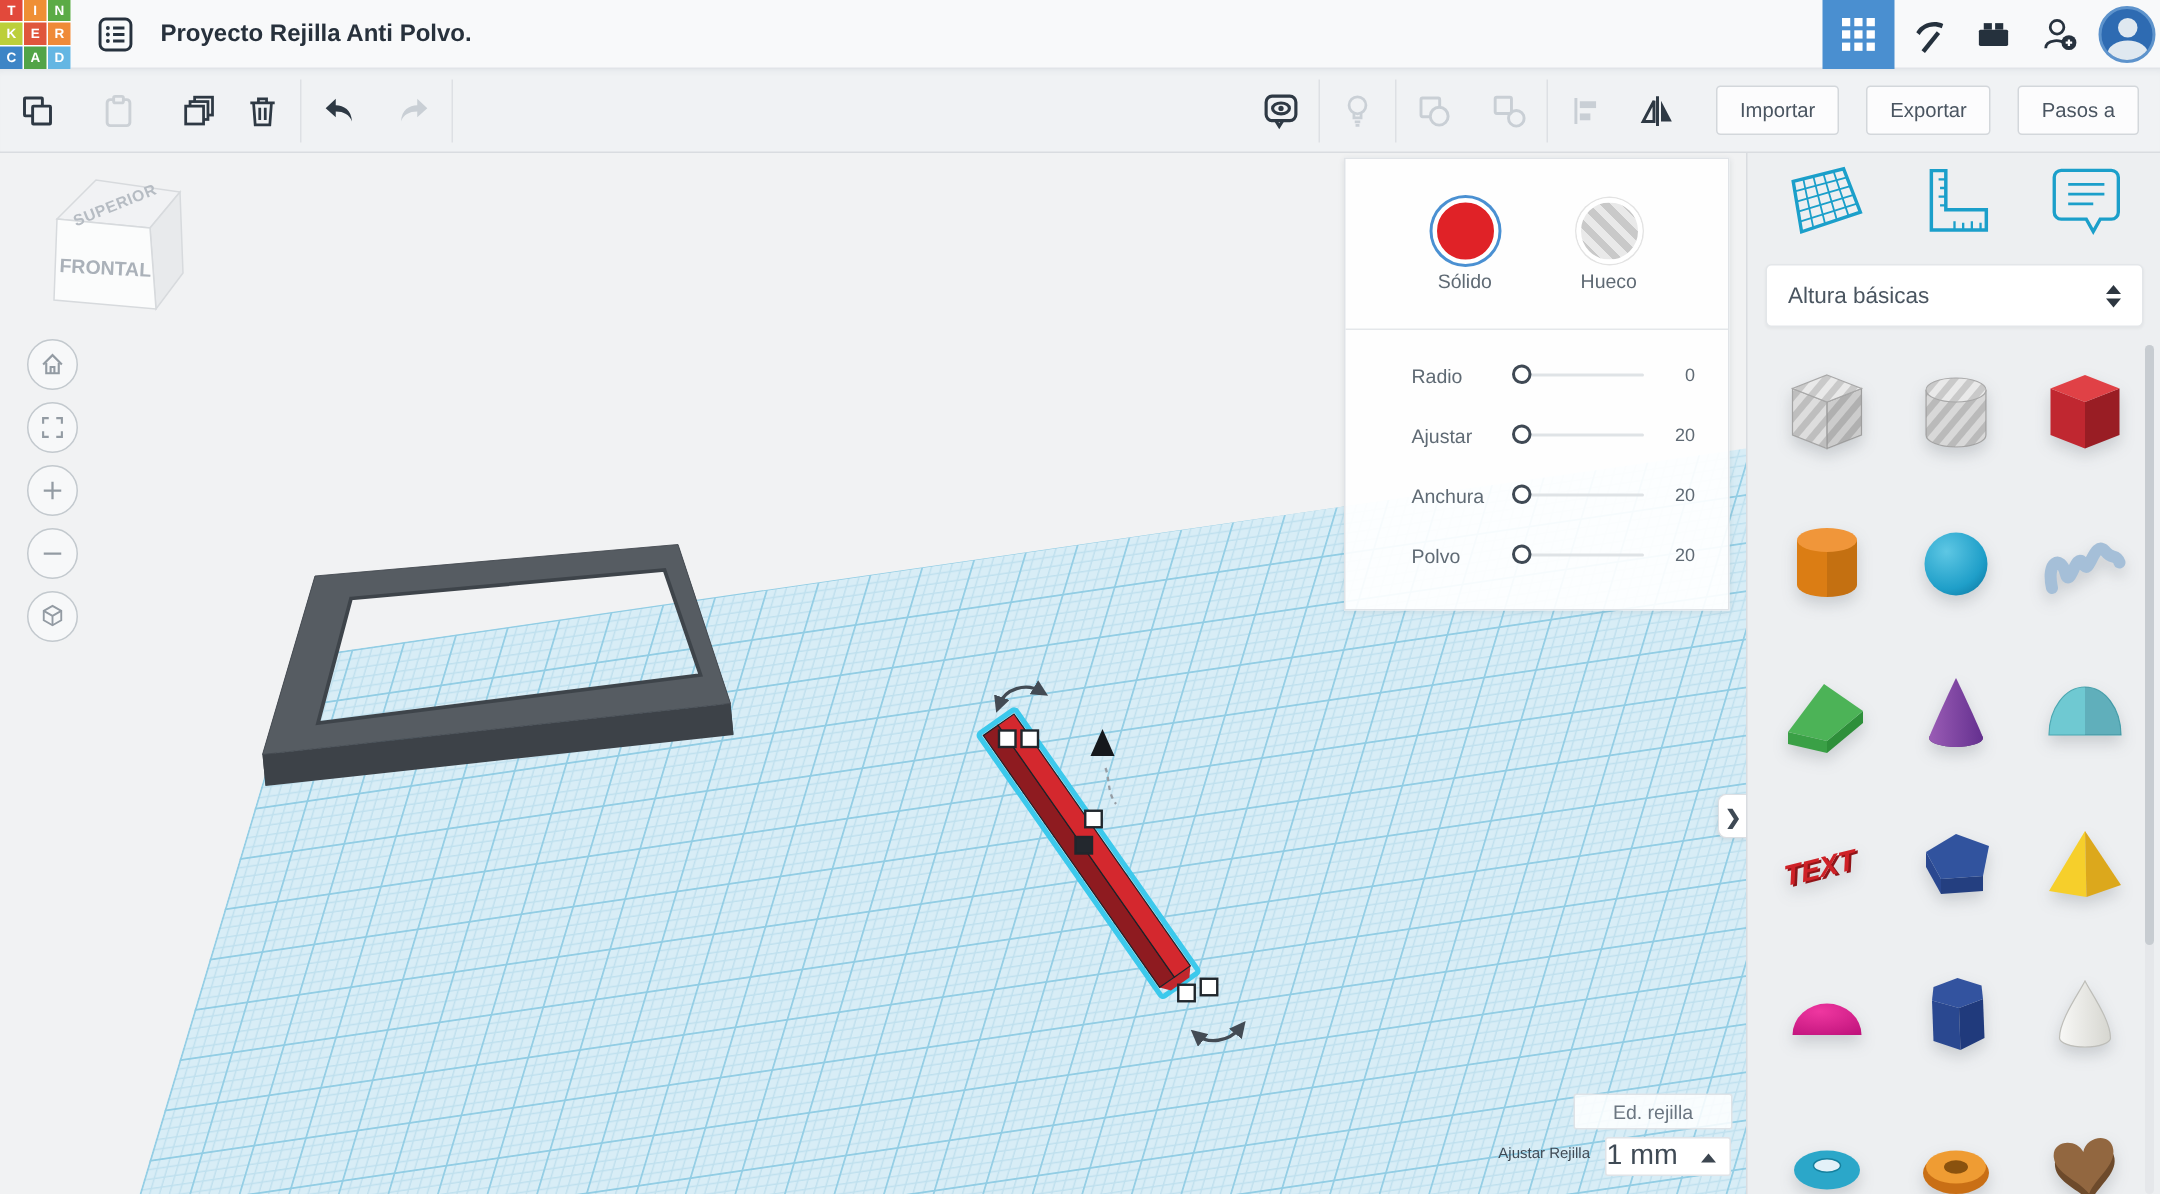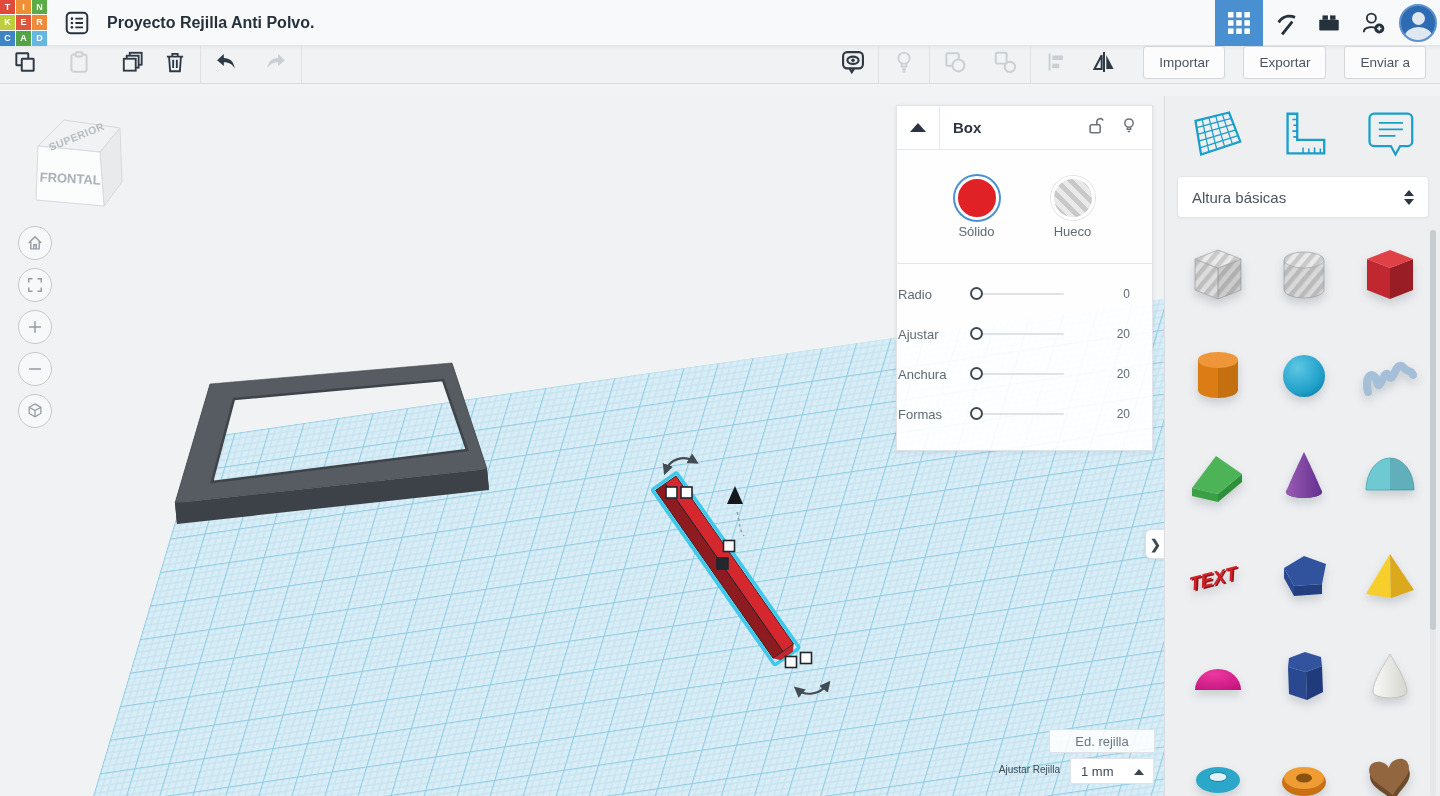--- a/index.html
+++ b/index.html
@@ -20,22 +20,22 @@
   .hdr-btn { width:44px; height:46px; display:flex; align-items:center; justify-content:center; cursor:pointer; }
   .doc-title { margin-left:8px; color:#27313c; font-size:16px; font-weight:bold; }
   .hdr-right { margin-left:auto; display:flex; align-items:center; height:46px; }
   .tile-active { width:48px; height:46px; background:#4a8fd0; display:flex; align-items:center; justify-content:center; }
   .avatar { width:38px; height:38px; border-radius:50%; background:#2e6bb2; margin:0 3px 0 4px;
     position:relative; overflow:hidden; border:2px solid #5d93cc; }
   .avatar .head { position:absolute; left:11px; top:6px; width:13px; height:13px; border-radius:50%; background:#dfe8f0; }
   .avatar .torso { position:absolute; left:4px; top:21px; width:27px; height:18px; border-radius:50%; background:#dfe8f0; }
 
   
-  .toolbar { position:absolute; left:0; top:46px; width:1440px; height:38px;
-    background:#f0f2f4; border-bottom:1px solid #d9dce0; display:flex; align-items:flex-end; z-index:39;
+  .toolbar { position:absolute; left:0; top:46px; width:1440px; height:56px;
+    background:#f0f2f4; border-bottom:1px solid #d9dce0; display:flex; align-items:center; z-index:39;
     box-shadow:inset 0 4px 4px -3px rgba(40,60,90,0.07); }
   .tb-btn { width:42px; height:42px; display:flex; align-items:center; justify-content:center; cursor:pointer; }
   .tb-sep { width:1px; height:42px; background:#dde0e4; margin:0 4px; }
   .tb-group-left { display:flex; align-items:center; margin-left:4px; }
   .tb-group-right { display:flex; align-items:center; margin-left:auto; margin-right:14px; }
   .btn { background:#fcfcfd; border:1px solid #d3d7db; border-radius:3px; color:#4a5561;
     font-size:13.5px; padding:8px 15px; margin-left:18px; cursor:pointer; font-family:inherit; }
 
   
   .canvas { position:absolute; left:0; top:96px; width:1164px; height:700px;
@@ -59,41 +59,41 @@
   .panel-head-icons { margin-left:auto; display:flex; align-items:center; gap:13px; padding-right:13px; }
   .materials { display:flex; justify-content:center; gap:52px; margin-top:26px; }
   .mat { display:flex; flex-direction:column; align-items:center; cursor:pointer; }
   .mat-circle { width:44px; height:44px; border-radius:50%; }
   .mat-solid { background:#e02227; border:3px solid #fff; box-shadow:0 0 0 2px #4a90d2; }
   .mat-hole { border:3px solid #fff; box-shadow:0 0 0 1px #e3e3e3;
     background:repeating-linear-gradient(45deg,#e9e9e9 0 5px,#c9c9c9 5px 10px); }
   .mat-label { margin-top:4px; font-size:13px; color:#5f6a74; }
   .panel-divider { height:1px; background:#e4e7ea; margin-top:24px; }
   .sliders { padding:10px 0 16px 0; }
-  .srow { height:40px; display:flex; align-items:center; padding-left:1px; }
+  .srow { height:40px; display:flex; align-items:center; padding-left:1px;margin-left:43px; }
   .srow .lab { width:76px; font-size:13px; color:#5f6a74; }
   .track { position:relative; width:90px; height:2px; background:#dfe3e6; border-radius:2px; }
   .track .fill { position:absolute; left:0; top:-0.5px; height:3px; background:#4c7ea3; border-radius:2px; }
   .knob { position:absolute; top:-6px; width:13px; height:13px; border-radius:50%;
     background:#fff; border:2px solid #3f4954; cursor:pointer; }
   .srow .val { margin-left:auto; width:36px; text-align:right; margin-right:22px; font-size:12px; color:#5f6a74; }
 
   .collapse-tab { position:absolute; left:1145px; top:433px; width:20px; height:30px; background:#fff;
     border:1px solid #dcdfe3; border-right:none; border-radius:6px 0 0 6px; z-index:30;
     display:flex; align-items:center; justify-content:center; color:#3e4954; font-size:13px;
     font-weight:bold; cursor:pointer; box-shadow:-1px 1px 3px rgba(0,0,0,0.07); }
 
   .grid-edit-btn { position:absolute; left:1049px; top:633px; width:106px; height:24px;
     background:rgba(255,255,255,0.85); border:1px solid rgba(220,224,228,0.9); border-radius:2px;
     color:#6b7681; font-size:13px; display:flex; align-items:center; justify-content:center; cursor:pointer; }
   .snap-label { position:absolute; left:955px; top:668px; width:105px; text-align:right;
     color:#3f4a55; font-size:10px; }
   .snap-select { position:absolute; left:1070px; top:662px; width:84px; height:26px; background:#fff;
-    border:1px solid #e0e3e7; border-radius:2px; display:flex; align-items:center; padding-left:10px;
-    color:#3f4a55; font-size:13px; cursor:pointer; }
+    border:1px solid #e0e3e7; border-radius:2px; display:flex; align-items:center; 
+    color:#3f4a55; font-size:19px; cursor:pointer; }
   .caret-up { position:absolute; right:9px; top:10px; width:0; height:0;
     border-left:5px solid transparent; border-right:5px solid transparent; border-bottom:6px solid #3c4650; }
 
   
   .sidebar { position:absolute; left:1164px; top:96px; width:276px; height:700px;
     background:#edeff1; border-left:1px solid #d9dce0; overflow:hidden; }
   .side-icons { display:flex; justify-content:space-between; padding:8px 22px 0 22px; }
   .side-icon-btn { width:58px; height:60px; display:flex; align-items:center; justify-content:center; cursor:pointer; }
   .cat-select { position:absolute; left:12px; top:80px; width:252px; height:42px; background:#fff;
     border:1px solid #e3e6e9; border-radius:4px; display:flex; align-items:center; padding:0 14px;
@@ -298,21 +298,21 @@
         <div style="width:6px"></div>
       <div class="tb-btn">
         <svg width="28" height="28" viewBox="0 0 24 24">
           <path d="M10,6.2 L3.8,18 H10 Z" fill="none" stroke="#2e3944" stroke-width="1.7"></path>
           <path d="M14,6.2 L20.2,18 H14 Z" fill="#2e3944"></path>
           <path d="M12,3.5 V20.5" stroke="#2e3944" stroke-width="1.7"></path>
         </svg>
       </div>
       <button class="btn">Importar</button>
       <button class="btn">Exportar</button>
-      <button class="btn">Enviar a</button>
+      <button class="btn">Pasos a</button>
     </div>
   </div>
 
   <div class="canvas">
     <svg class="scene" width="1164" height="700" viewBox="0 0 1164 700">
       <defs>
         <pattern id="gridp" width="35" height="35" patternUnits="userSpaceOnUse" patternTransform="matrix(0.987 -0.144 -0.286 0.958 200 342)">
           <rect width="35" height="35" fill="#d8edf6"></rect>
           <path d="M7 0V35 M14 0V35 M21 0V35 M28 0V35 M0 7H35 M0 14H35 M0 21H35 M0 28H35" stroke="#bfe0ee" stroke-width="1"></path>
           <path d="M0.6 0 V35 M0 0.6 H35" stroke="#92cde4" stroke-width="1.3"></path>
@@ -391,40 +391,20 @@
       </div>
       <div class="nav-btn">
         <svg width="20" height="20" viewBox="0 0 24 24" fill="none" stroke="#939ba3" stroke-width="1.5">
           <polygon points="12,3.5 19,7.5 19,15 12,19 5,15 5,7.5"></polygon>
           <path d="M5,7.5 L12,11.5 L19,7.5 M12,11.5 V19"></path>
         </svg>
       </div>
     </div>
 
     <div class="panel">
-      <div class="panel-head">
-        <div class="panel-collapse">
-            <div class="tri-up"></div>
-          </div>
-        <div class="panel-title">Box</div>
-        <div class="panel-head-icons">
-          <span>
-            <svg width="20" height="20" viewBox="0 0 24 24" fill="none" stroke="#6b747d" stroke-width="1.9">
-              <rect x="5" y="10.5" width="12" height="9.5" rx="1.5"></rect>
-              <path d="M13,10.5 V7 a4,4 0 0 1 7.6,-1.6"></path>
-            </svg>
-          </span>
-          <span>
-            <svg width="20" height="20" viewBox="0 0 24 24" fill="none" stroke="#6b747d" stroke-width="1.8">
-              <circle cx="12" cy="8.5" r="5"></circle>
-              <path d="M10,13.5 v2.5 h4 v-2.5 M10.5,18.5 h3"></path>
-            </svg>
-          </span>
-        </div>
-      </div>
 
       <div class="materials">
         <div class="mat">
           <div class="mat-circle mat-solid"></div>
           <div class="mat-label">Sólido</div>
         </div>
         <div class="mat">
           <div class="mat-circle mat-hole"></div>
           <div class="mat-label">Hueco</div>
         </div>
@@ -448,21 +428,21 @@
           <div class="val">20</div>
         </div>
         <div class="srow">
           <div class="lab">Anchura</div>
           <div class="track">
               <div class="knob" style="left:-4px"></div>
             </div>
           <div class="val">20</div>
         </div>
         <div class="srow">
-          <div class="lab">Formas</div>
+          <div class="lab">Polvo</div>
           <div class="track">
               <div class="knob" style="left:-4px"></div>
             </div>
           <div class="val">20</div>
         </div>
       </div>
     </div>
 
     <div class="collapse-tab">❯</div>
 

